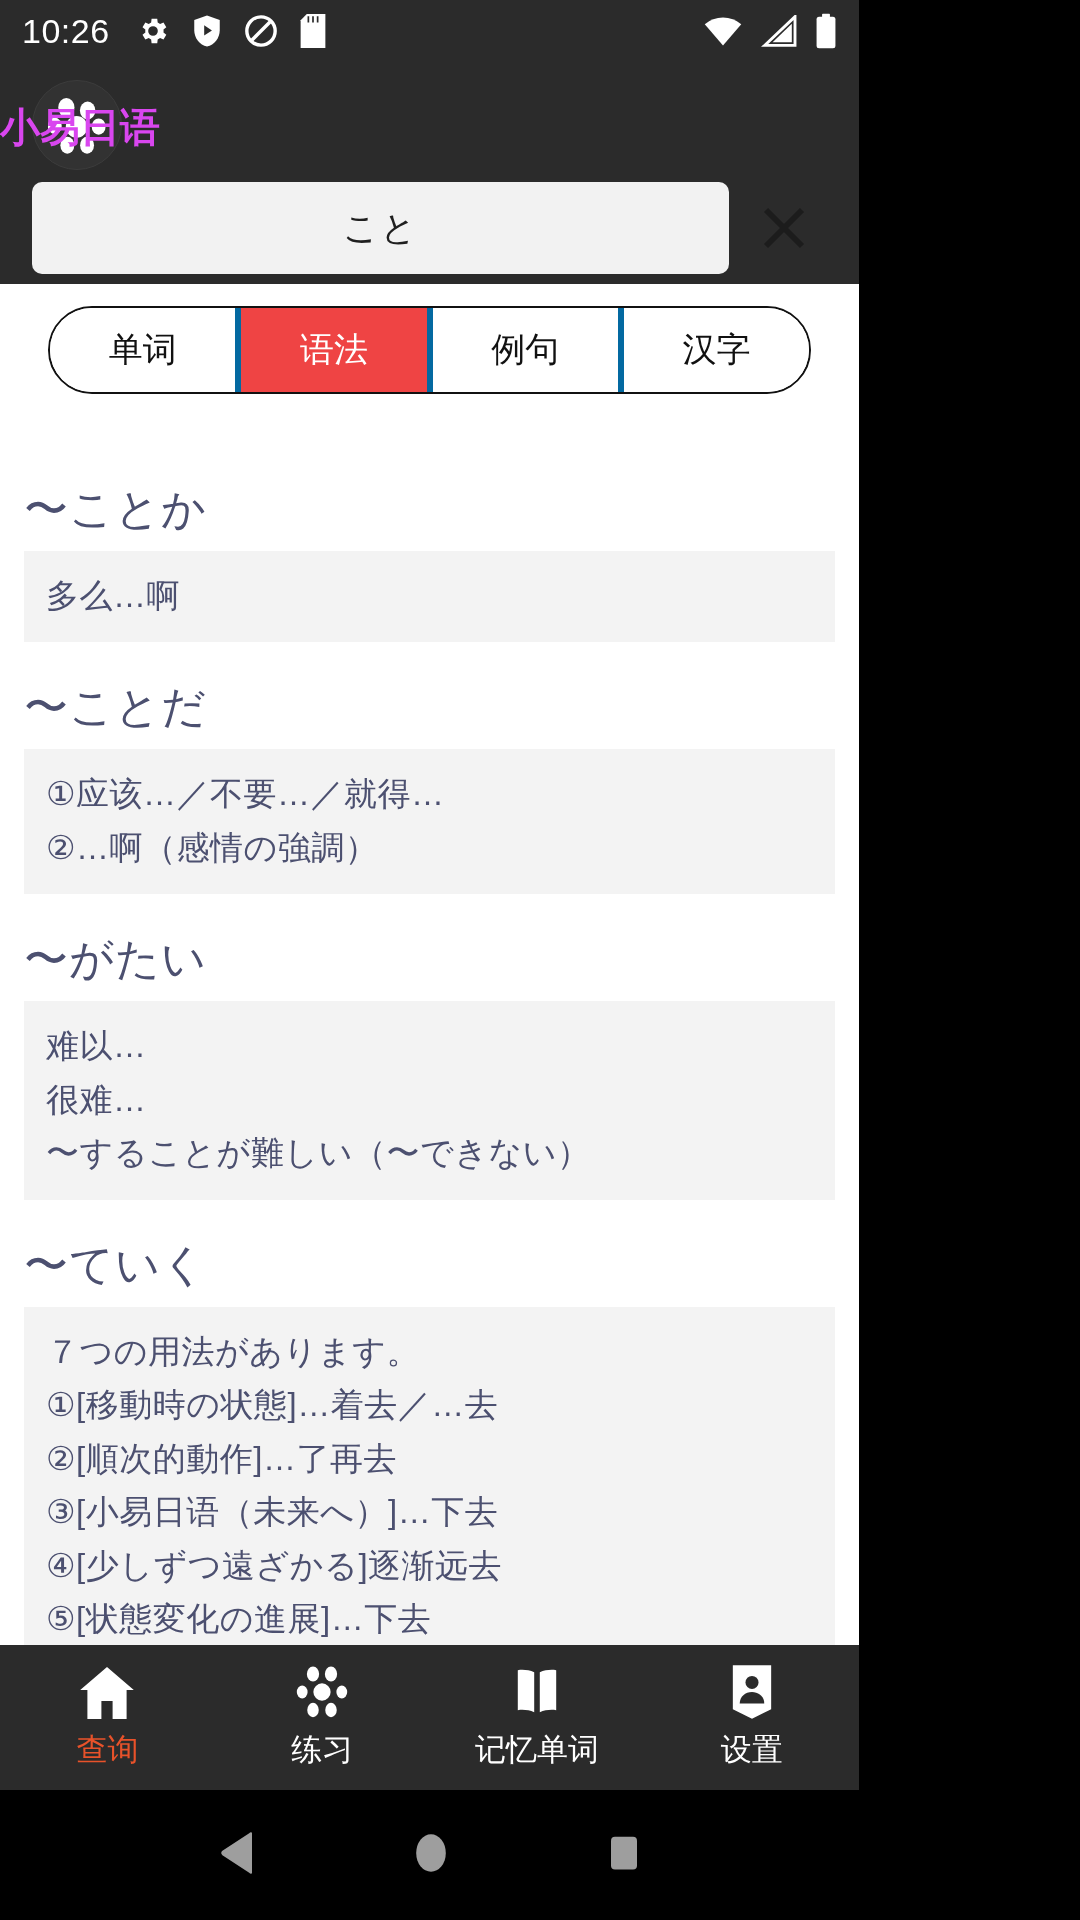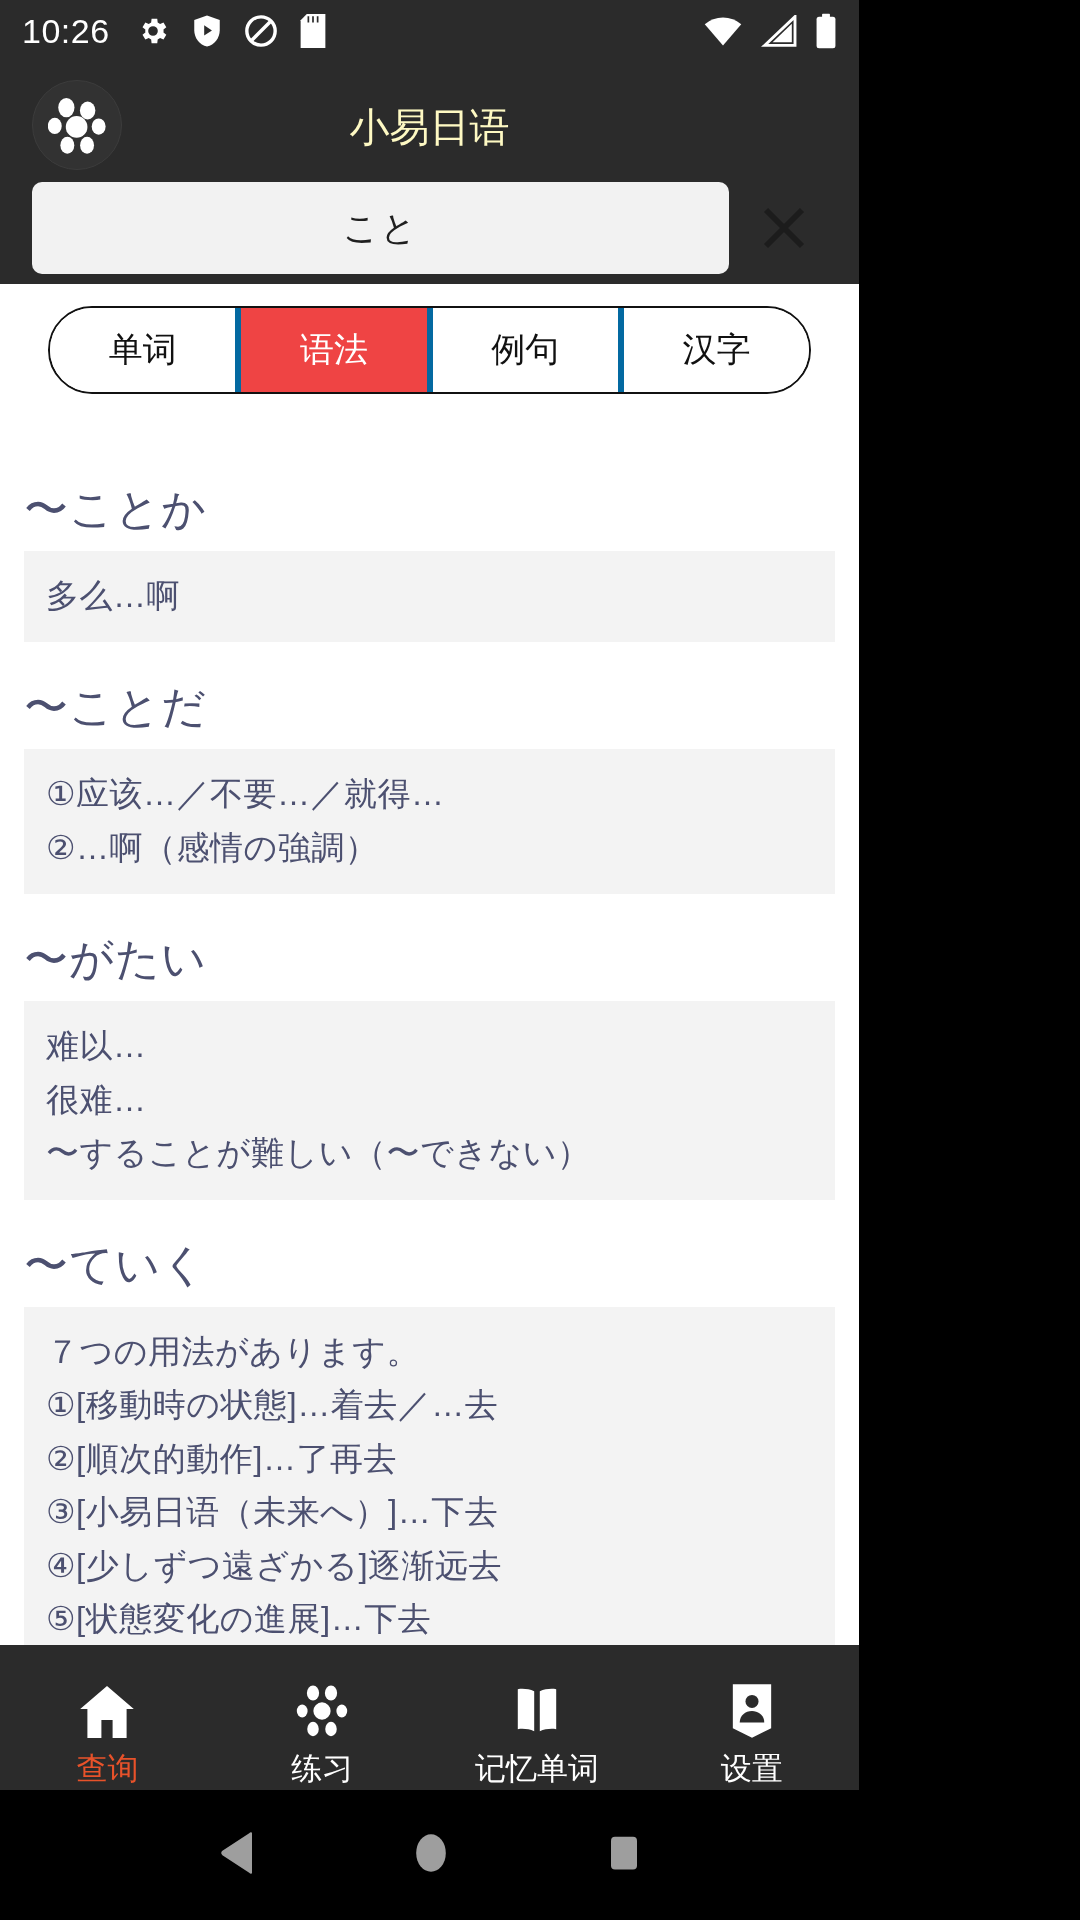--- a/index.html
+++ b/index.html
@@ -28,21 +28,21 @@
     height:222px; position:relative;
   }
   .logo-btn {
     position:absolute; left:32px; top:18px;
     width:90px; height:90px; border-radius:50%;
     background:#323232; border:1px solid #3c3c3c;
     display:flex; align-items:center; justify-content:center;
   }
   .app-title {
     position:absolute; left:0; right:0; top:38px;
-    text-align:center; font-size:40px; font-weight:400; color:#fef9c3;
+    font-size:40px; font-weight:700; color:#d946ef;
   }
   .searchrow {
     position:absolute; left:0; right:0; top:120px;
     display:flex; align-items:center; padding:0 20px;
   }
   .searchbox {
     flex:1; height:92px; background:#f2f2f2; border-radius:10px;
     display:flex; align-items:center; justify-content:center;
     color:#1f1f1f; font-size:35px; letter-spacing:2px;margin-left:12px;
   }
@@ -79,21 +79,21 @@
     background:#f3f3f3; padding:18px 22px 20px 22px;
   }
   .def-line {
     font-size:33px; color:#4c5070; line-height:1.62;
     letter-spacing:0.5px;
   }
 
   
   .bottomnav {
     position:absolute; left:0; right:0; bottom:130px; height:145px;
-    background:#2b2b2b; display:flex; align-items:flex-end;
+    background:#2b2b2b; display:flex; align-items:center;
   }
   .navitem {
     flex:1; display:flex; flex-direction:column; align-items:center;
     justify-content:center; gap:10px; color:#fff;
   }
   .navitem .navlabel { font-size:31px; }
   .navitem.active .navlabel { color:#e8522a; }
   .navicon { height:54px; display:flex; align-items:flex-end; }
 
   

